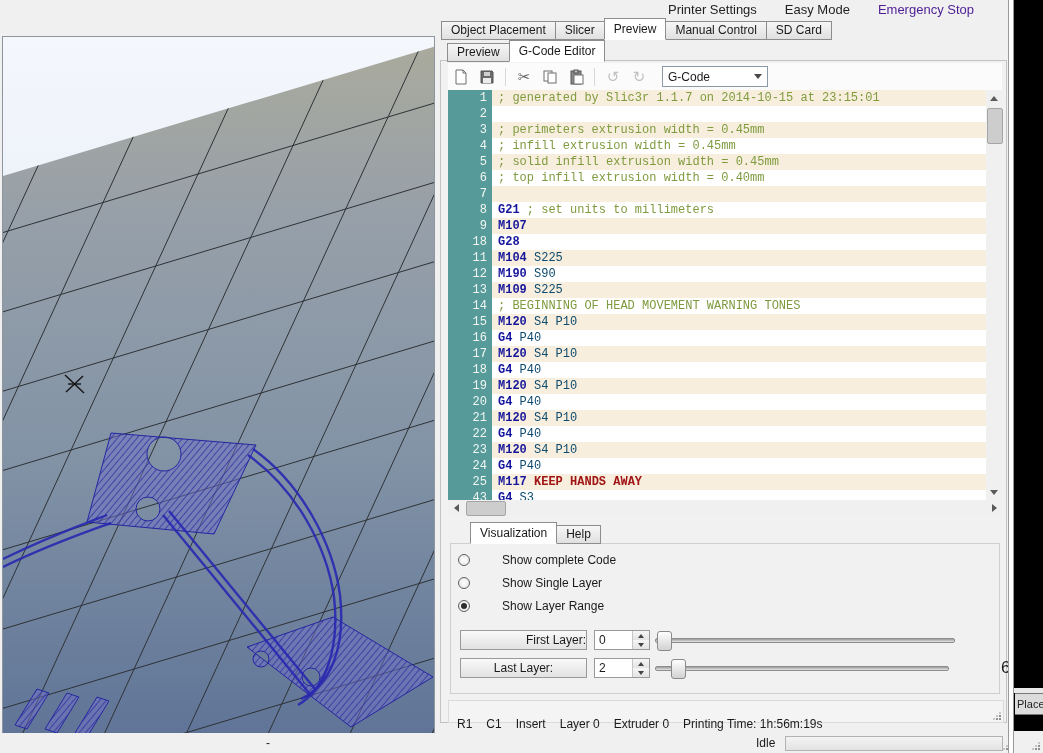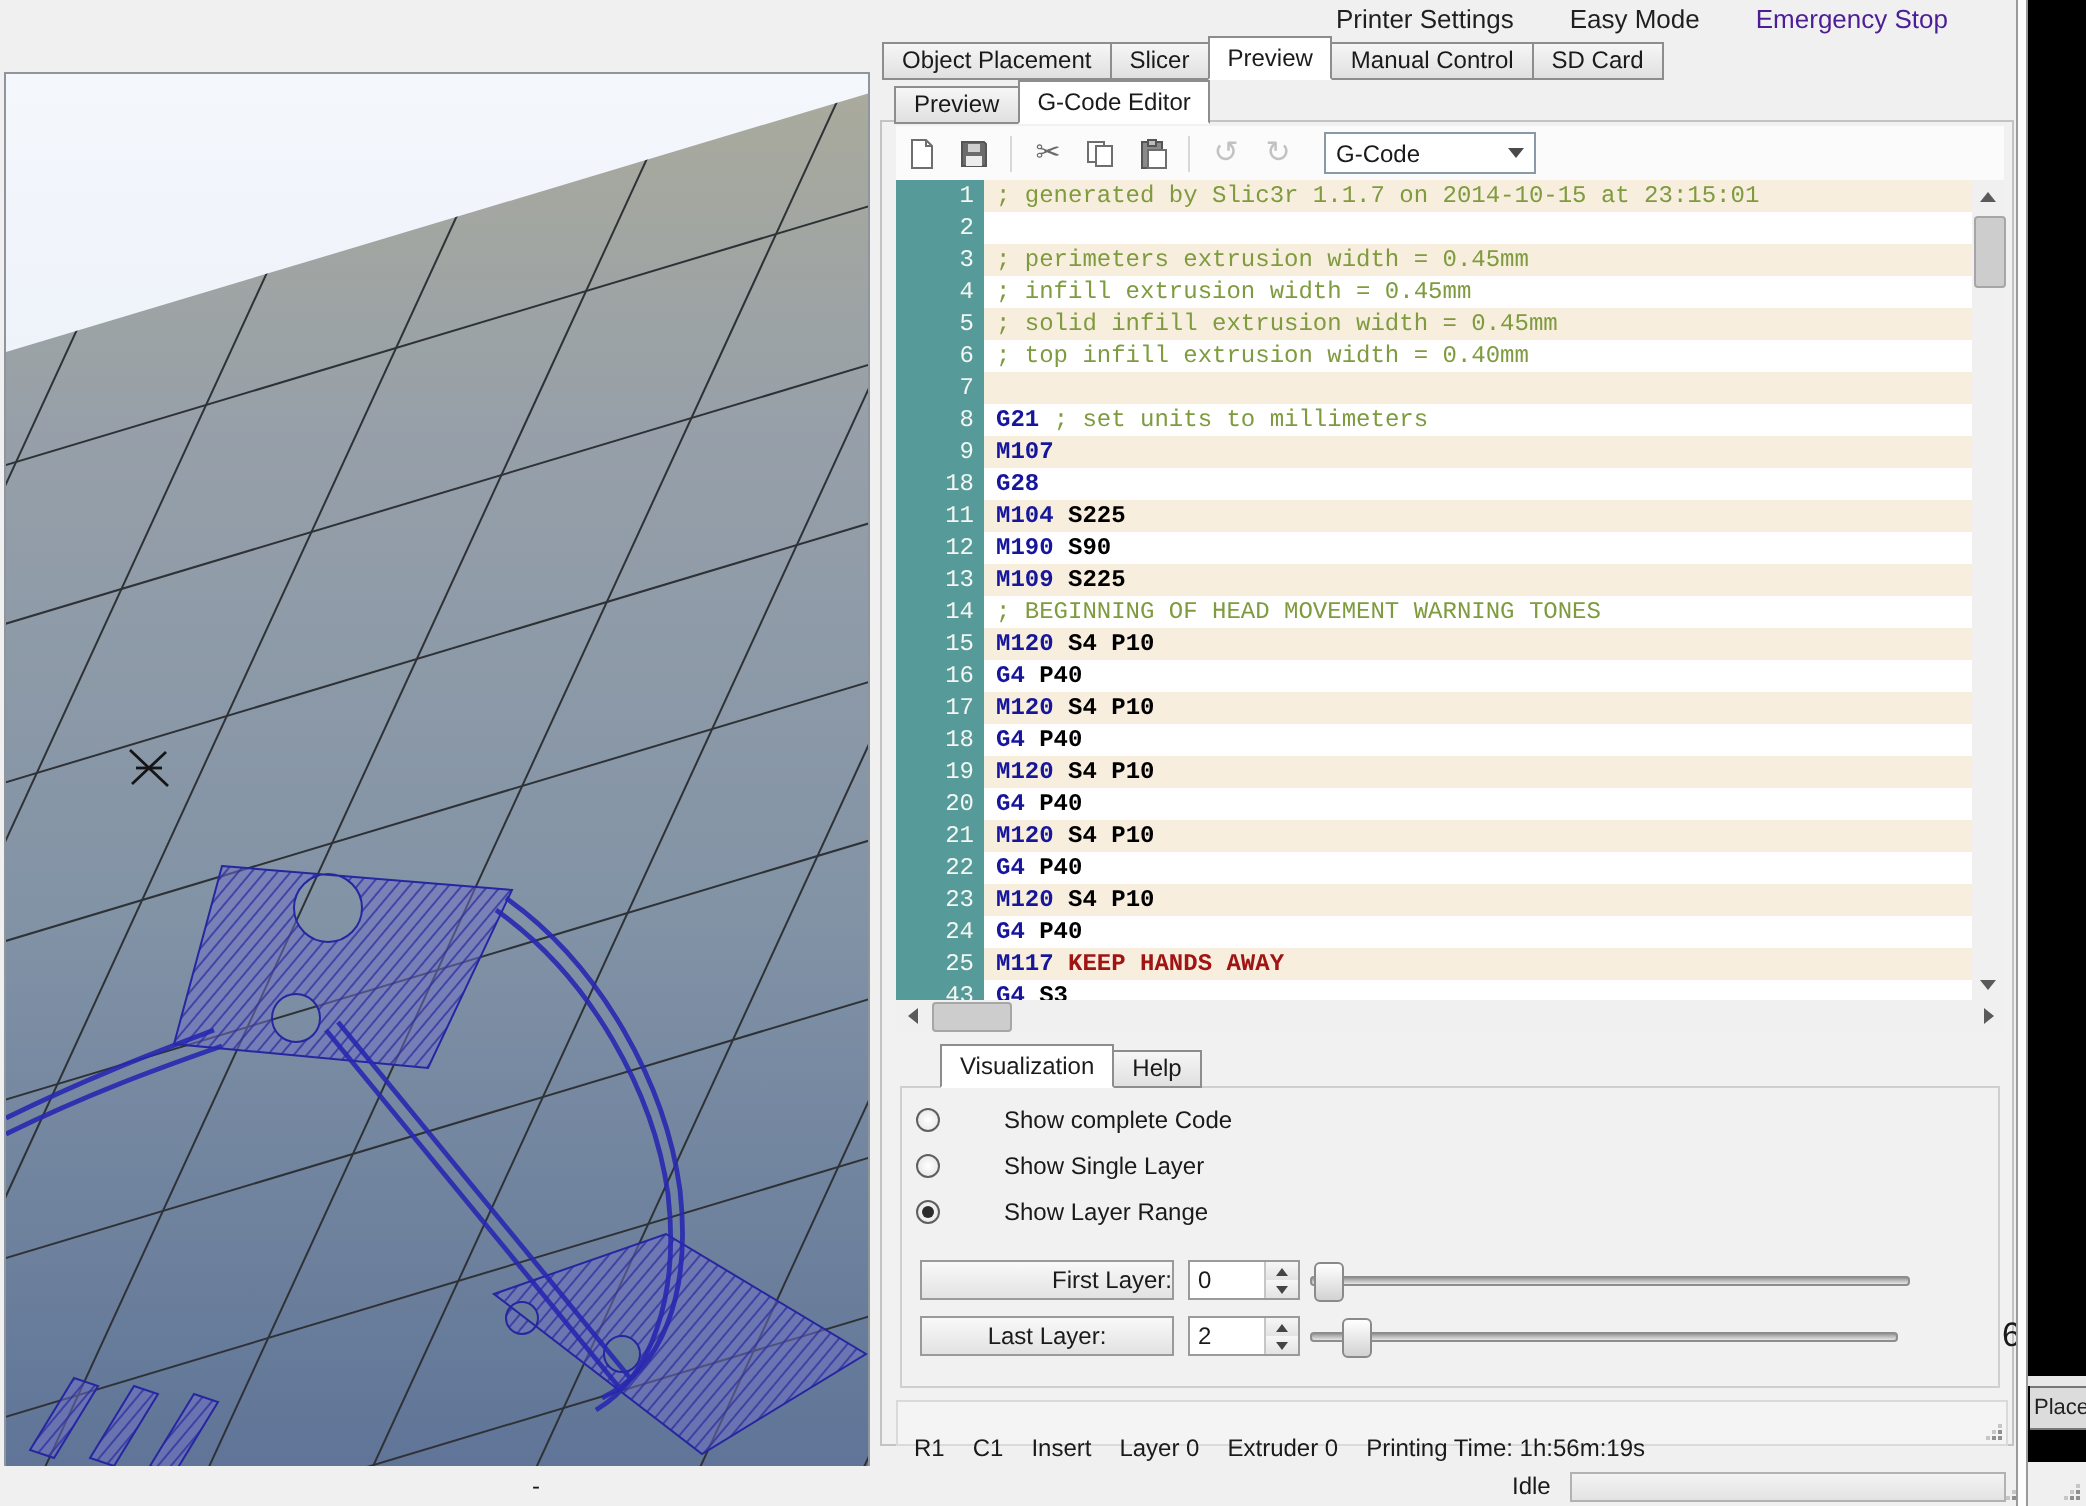--- a/index.html
+++ b/index.html
@@ -37,21 +37,21 @@
             border-top:5px solid #4a4a4a;margin-right:5px;}
   
   #code-area{position:absolute;left:448px;top:90px;width:538px;height:410px;background:#fff;overflow:hidden;
              font-family:"Liberation Mono","DejaVu Sans Mono",monospace;font-size:12px;}
   .code-row{display:flex;height:16px;line-height:16px;background:#fff;}
   .code-row.alt{background:#f8eedd;}
   .gut{flex:0 0 39px;background:#579a9a;color:#f2f7f2;text-align:right;padding-right:5px;}
   .ct{padding-left:6px;white-space:pre;}
   .sC{color:#7f9b3f;}
   .sG{color:#16169c;font-weight:bold;}
-  .sP{color:#000000;font-weight:bold;text-align:right;}
+  .sP{color:#0c4a6e;font-weight:normal;text-align:right;}
   .sM{color:#a01414;font-weight:bold;}
   
   .sbar{position:absolute;background:#f0f0f0;}
   #vscroll{left:986px;top:90px;width:16px;height:410px;}
   #hscroll{left:448px;top:500px;width:554px;height:16px;}
   .sbtn{position:absolute;width:16px;height:16px;background:#f0f0f0;display:flex;align-items:center;justify-content:center;}
   .tri-u{width:0;height:0;border-left:4px solid transparent;border-right:4px solid transparent;border-bottom:5px solid #5a5a5a;}
   .tri-d{width:0;height:0;border-left:4px solid transparent;border-right:4px solid transparent;border-top:5px solid #5a5a5a;}
   .tri-l{width:0;height:0;border-top:4px solid transparent;border-bottom:4px solid transparent;border-right:5px solid #5a5a5a;}
   .tri-r{width:0;height:0;border-top:4px solid transparent;border-bottom:4px solid transparent;border-left:5px solid #5a5a5a;}

